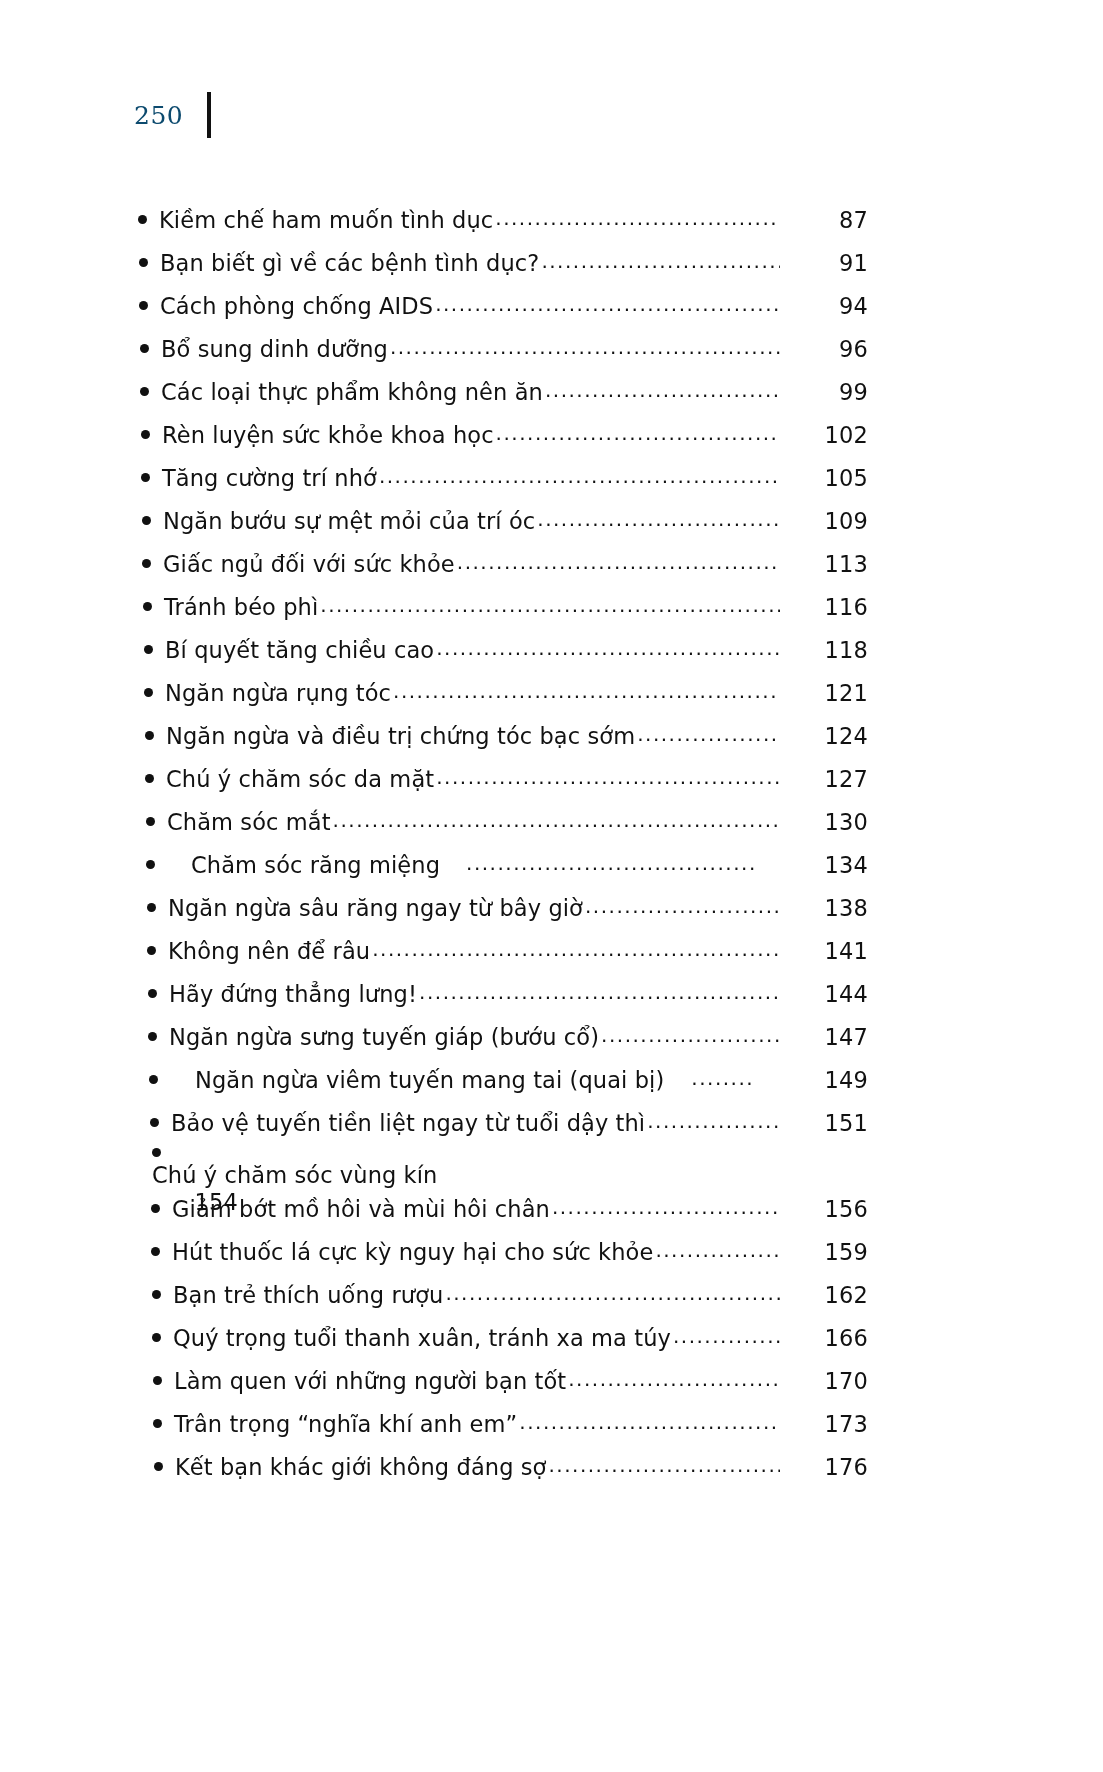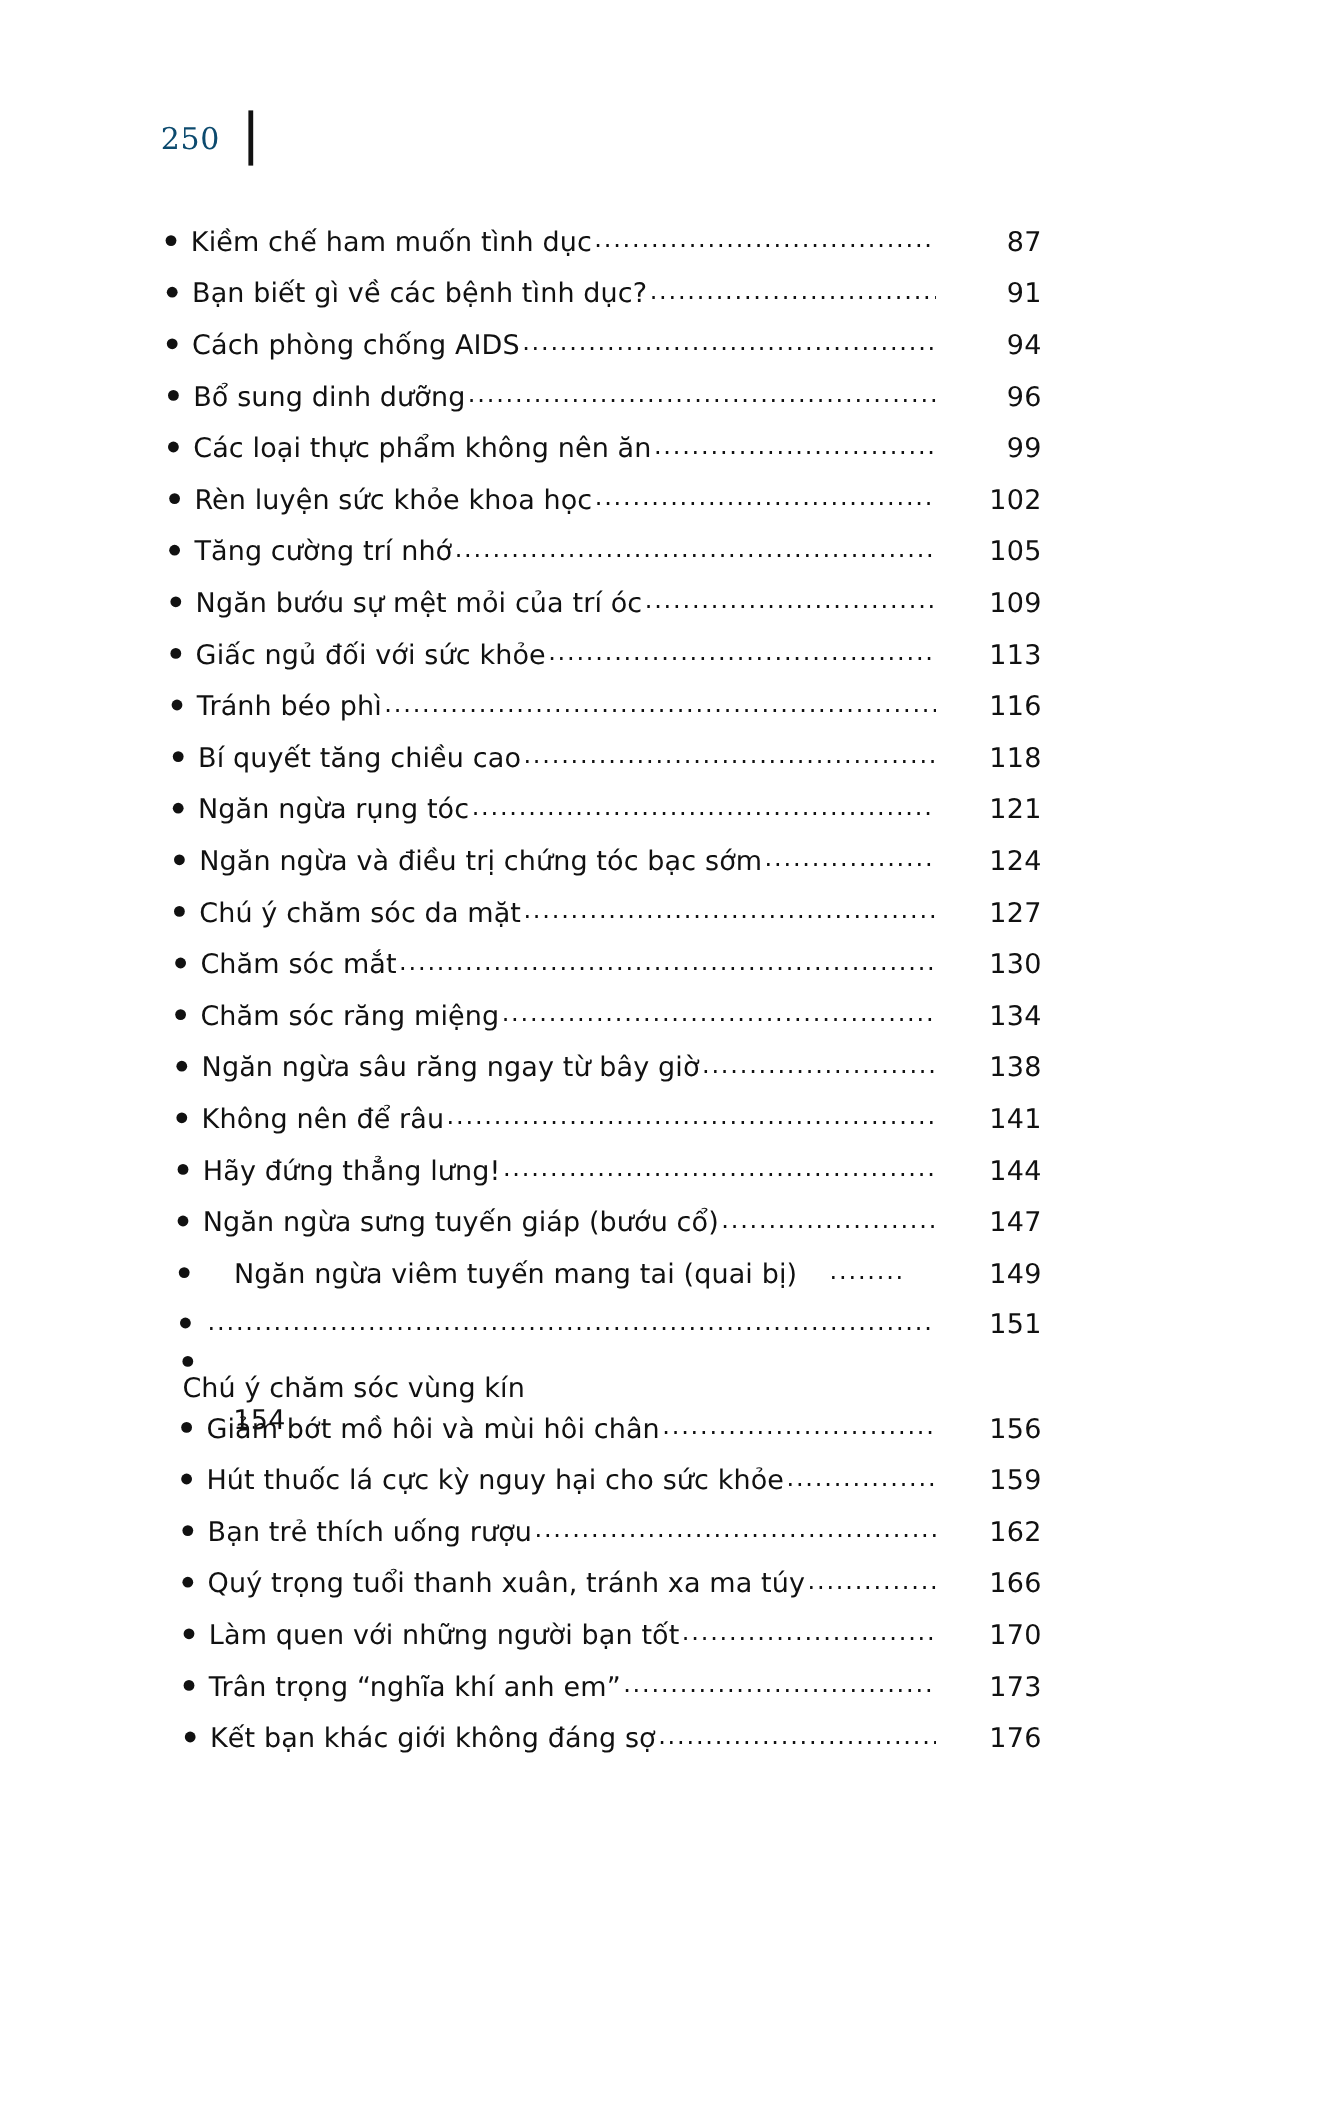--- a/index.html
+++ b/index.html
@@ -40,21 +40,21 @@
   }
   .header-rule {
     width: 4px;
     height: 46px;
     background: #111111;
     margin-left: 24px;
   }
   
   .toc {
     position: absolute;
-    top: 188px;
+    top: 206px;
     left: 138px;
     width: 730px;
   }
   .toc-item {
     display: flex;
     align-items: baseline;
     height: 43px;
     white-space: nowrap;
   }
   .bullet {
@@ -189,21 +189,21 @@
         <span class="toc-title">Chú ý chăm sóc da mặt</span>
         <span class="dots">.........................................................................................</span>
         <span class="toc-page">127</span>
       </div>
       <div class="toc-item" style="margin-left: 8px;">
         <span class="bullet"></span>
         <span class="toc-title">Chăm sóc mắt</span>
         <span class="dots">.........................................................................................</span>
         <span class="toc-page">130</span>
       </div>
-      <div class="toc-item" style="margin-left: 8px;">
+      <div class="toc-item" style="margin-left: 8px; gap: 24px;">
         <span class="bullet"></span>
         <span class="toc-title">Chăm sóc răng miệng</span>
         <span class="dots">.........................................................................................</span>
         <span class="toc-page">134</span>
       </div>
       <div class="toc-item" style="margin-left: 9px;">
         <span class="bullet"></span>
         <span class="toc-title">Ngăn ngừa sâu răng ngay từ bây giờ</span>
         <span class="dots">.........................................................................................</span>
         <span class="toc-page">138</span>
@@ -227,20 +227,21 @@
         <span class="toc-page">147</span>
       </div>
       <div class="toc-item" style="margin-left: 11px; gap: 25px;">
         <span class="bullet"></span>
         <span class="toc-title">Ngăn ngừa viêm tuyến mang tai (quai bị)</span>
         <span class="dots">.........................................................................................</span>
         <span class="toc-page">149</span>
       </div>
       <div class="toc-item" style="margin-left: 12px;">
         <span class="bullet"></span>
+        <span class="toc-title">Bảo vệ tuyến tiền liệt ngay từ tuổi dậy thì</span>
         <span class="dots">.........................................................................................</span>
         <span class="toc-page">151</span>
       </div>
       <div class="toc-item" style="margin-left: 12px; flex-direction: column;">
         <span class="bullet"></span>
         <span class="toc-title">Chú ý chăm sóc vùng kín</span>
         <span class="dots">.........................................................................................</span>
         <span class="toc-page">154</span>
       </div>
       <div class="toc-item" style="margin-left: 13px;">

